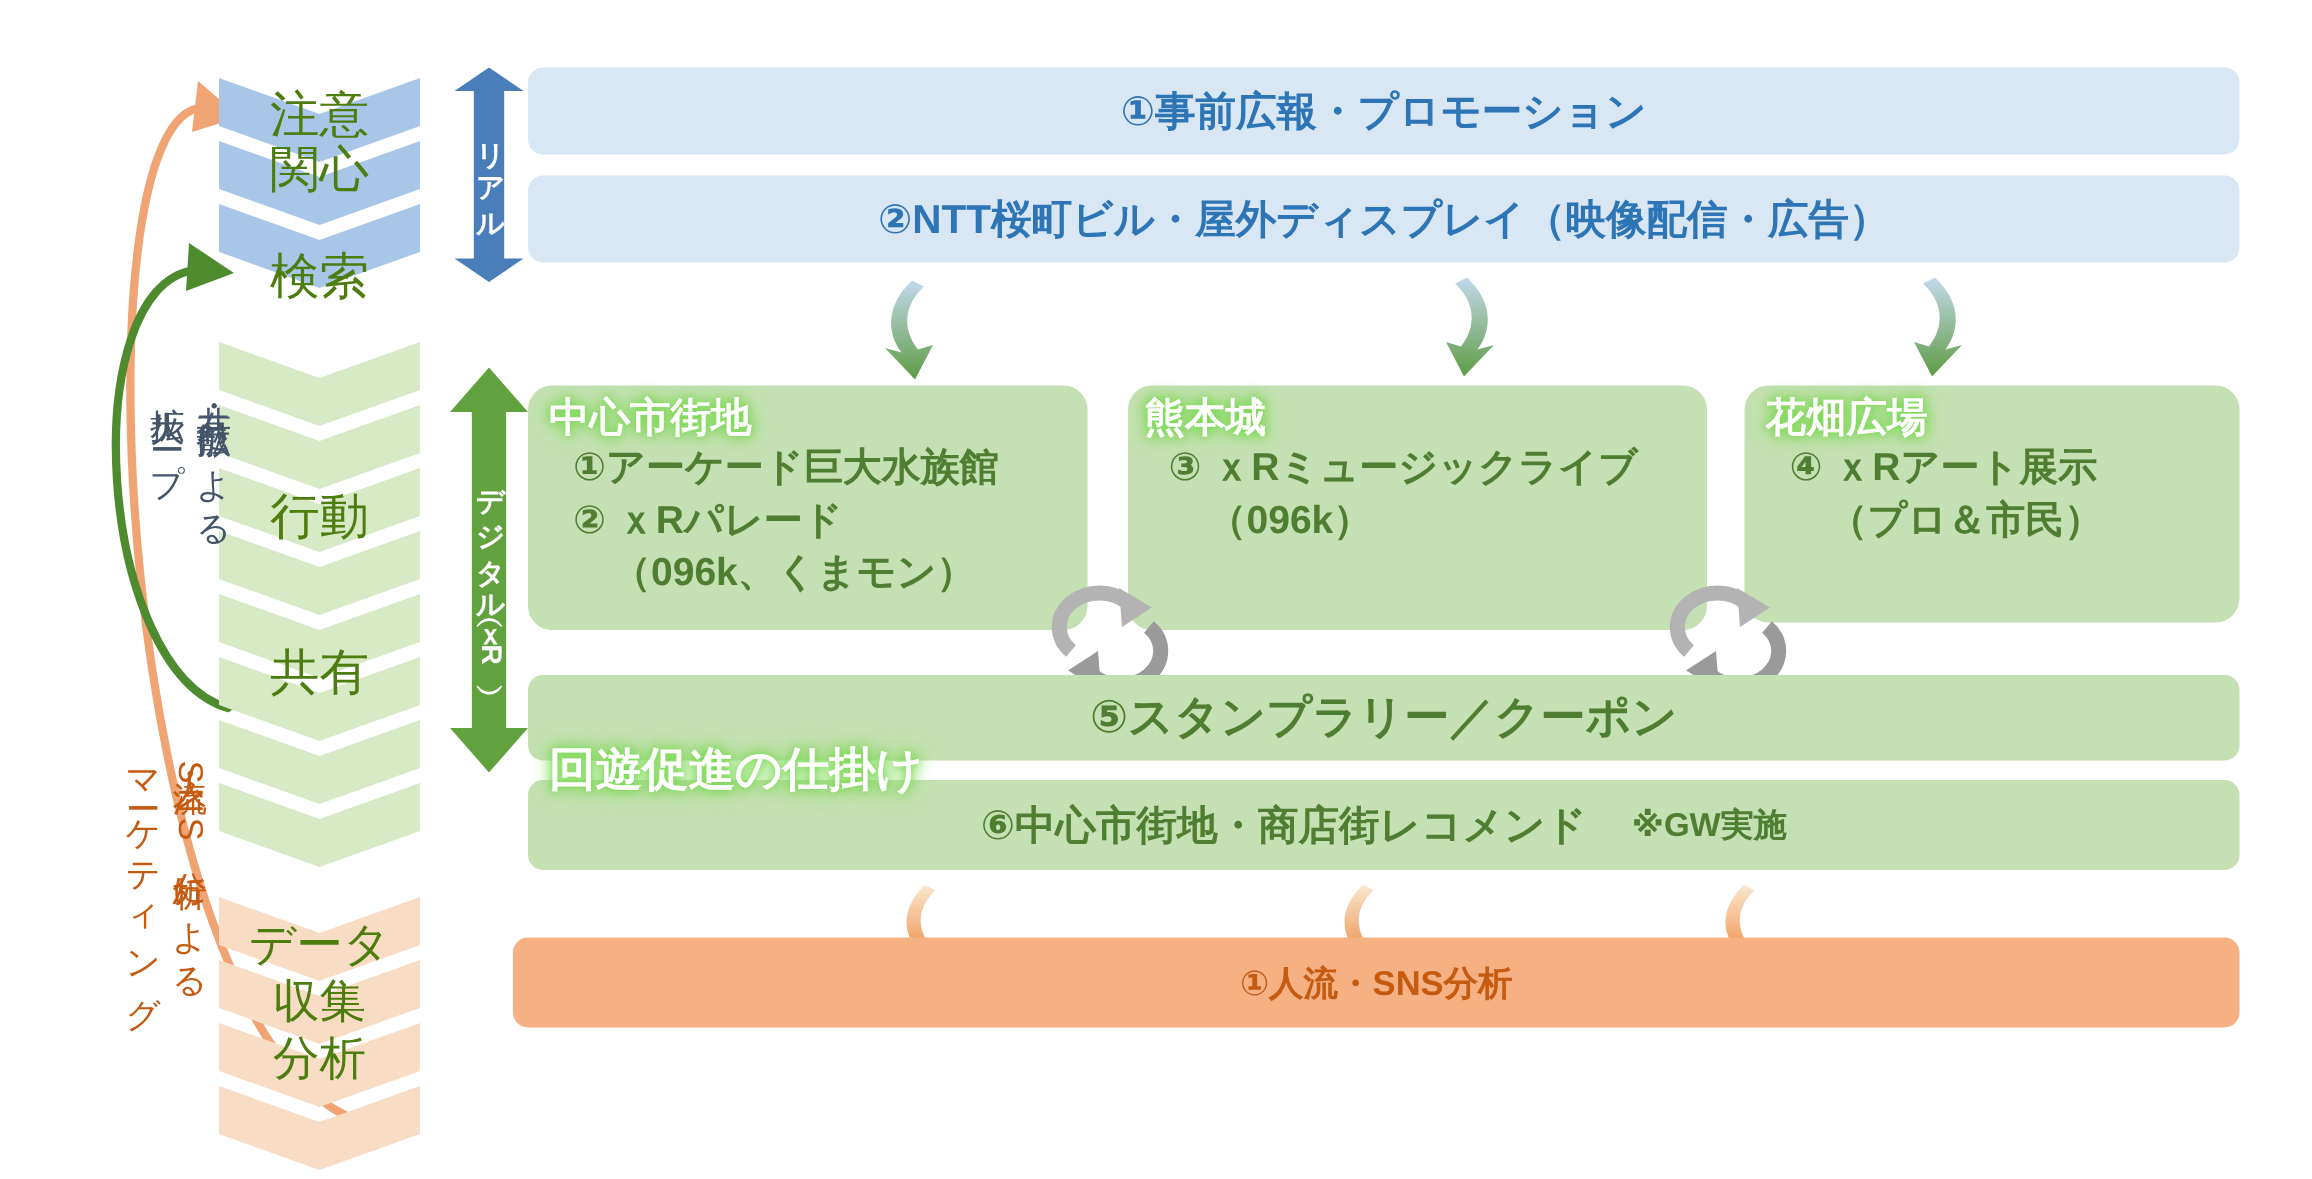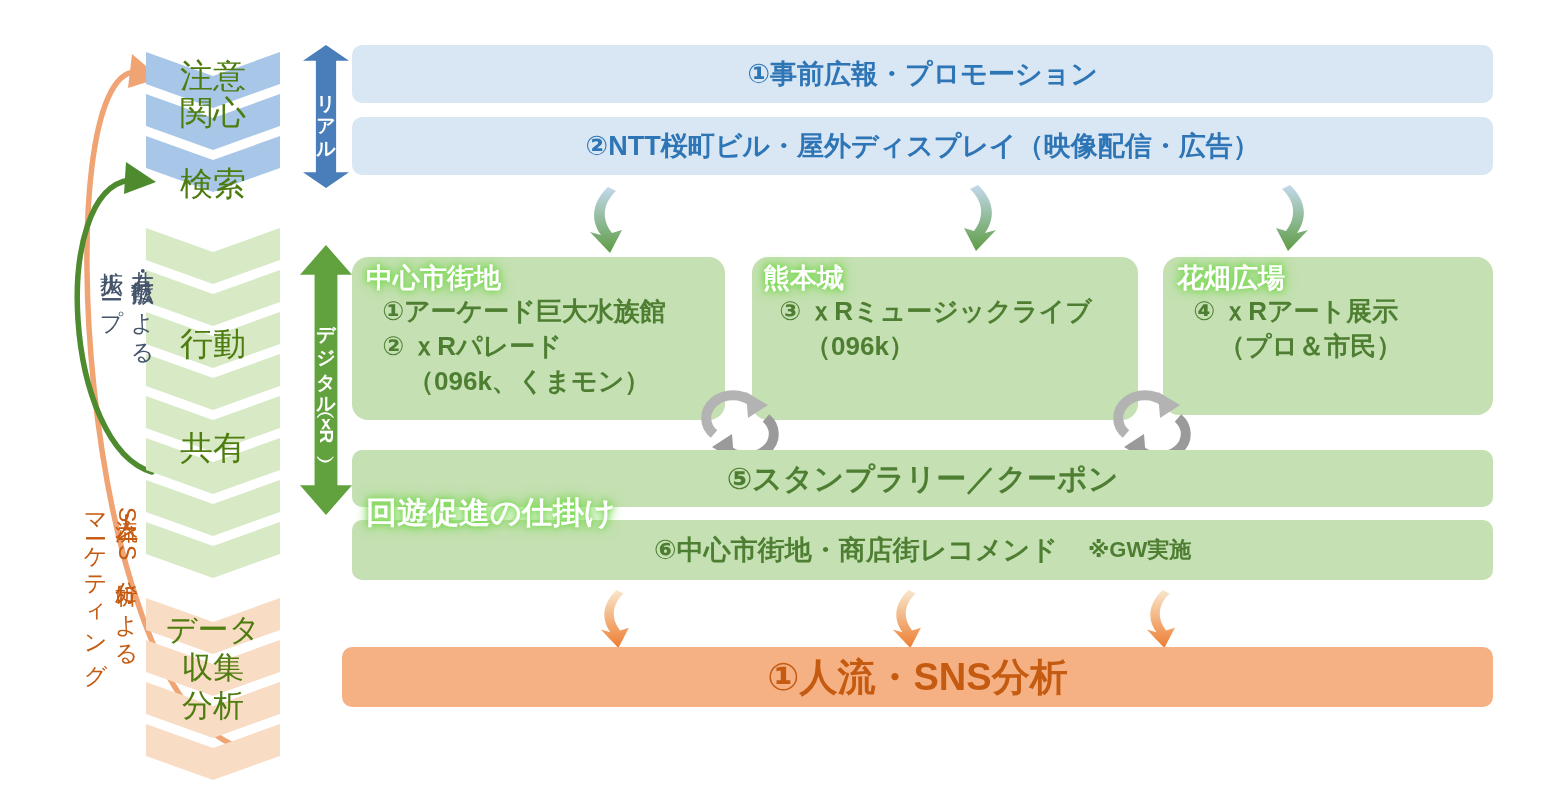--- a/index.html
+++ b/index.html
@@ -53,22 +53,22 @@
   
   #promo-bar-5 { left:352px; top:450px; width:1141px; height:57px; font-size:30px; line-height:57px; }
   #promo-bar-6 { left:352px; top:520px; width:1141px; height:60px;
                  display:flex; align-items:center; justify-content:center; gap:30px; }
   #promo-bar-6 .main { font-size:27px; }
   #promo-bar-6 .note { font-size:22px; }
   #promo-caption { position:absolute; left:366px; top:492px; color:#fff; font-weight:bold; font-size:31px;
                    text-shadow: 0 0 5px #7ed957, 0 0 9px #7ed957, 0 0 14px #7ed957; z-index:5; }
 
   
-  #analysis-bar { left:342px; top:647px; width:1151px; height:60px; background:#f5b183;
-                  color:#c55a11; font-size:38px; line-height:60px; }
+  #analysis-bar { left:342px; top:625px; width:1151px; height:60px; background:#f5b183;
+                  color:#c55a11; font-size:23px; line-height:60px; }
 
   
   .abs { position:absolute; }
   .flipx { transform: scaleX(-1); }
 </style>
 </head>
 <body>
 
 <div id="stage">
 

